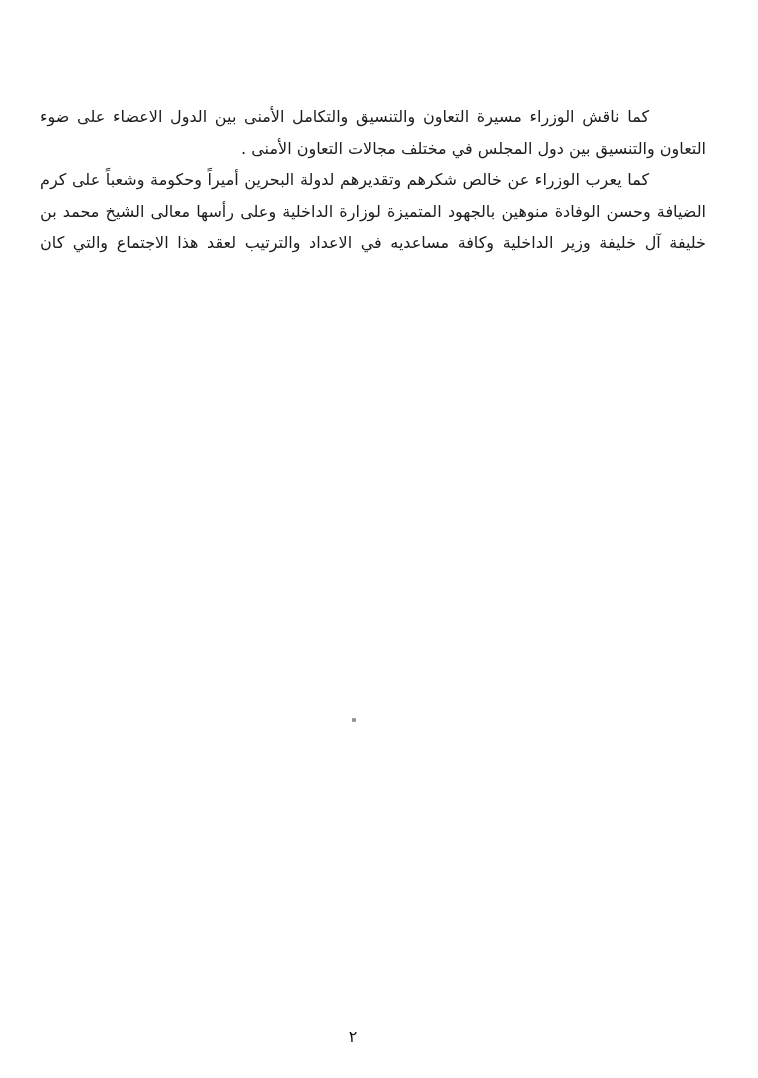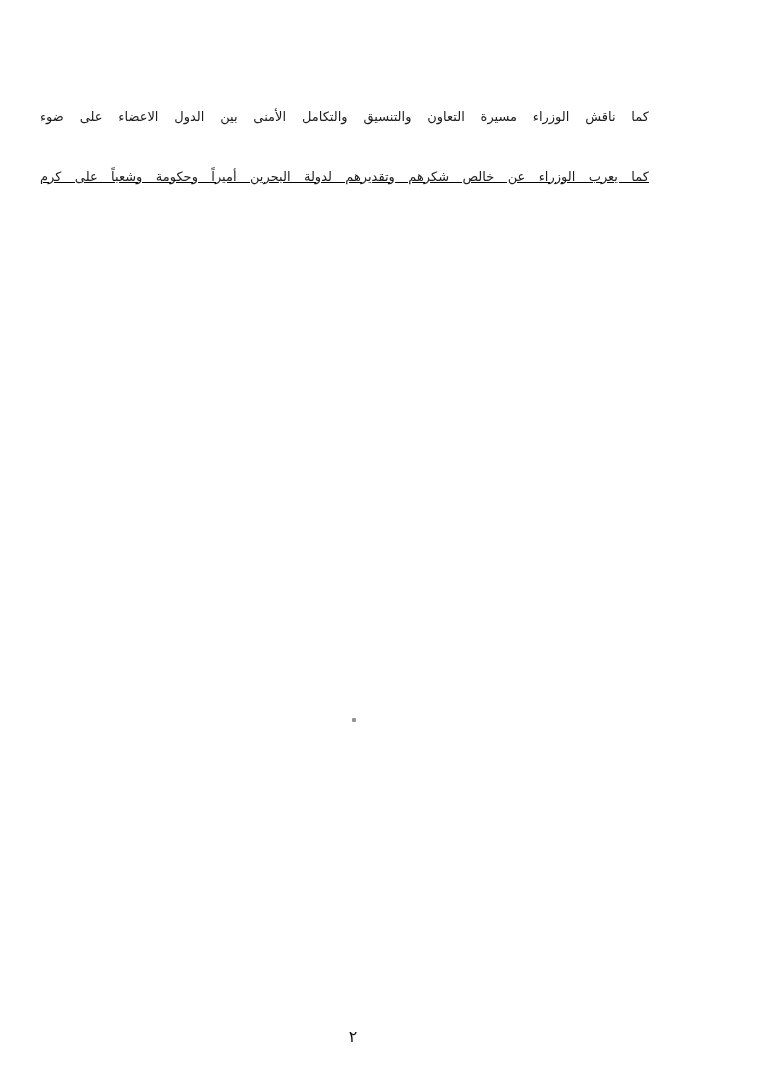--- a/index.html
+++ b/index.html
@@ -18,25 +18,25 @@
     position: absolute;
     inset: 0;
   }
   .text-block {
     position: absolute;
     top: 101px;
     left: 40px;
     right: 52px;
   }
   .para { margin: 0; }
-  .para + .para { margin-top: 28px; text-decoration: underline; }
+  .para + .para { margin-top: 0; }
   .line {
     direction: rtl;
     unicode-bidi: embed;
-    font-size: 13px;
+    font-size: 16px;
     line-height: 31.5px;
     color: #1c1c1c;
     text-align: justify;
     text-align-last: justify;
     white-space: normal;
   }
   .line.para-first {
     padding-right: 57px;
   }
   .line.para-last {
@@ -66,24 +66,27 @@
 </style>
 </head>
 <body>
 
 <div class="page">
 
   <div class="text-block">
 
     <div class="para">
       <div class="line para-first">كما ناقش الوزراء مسيرة التعاون والتنسيق والتكامل الأمنى بين الدول الاعضاء على ضوء</div>
+      <div class="line para-last">التعاون والتنسيق بين دول المجلس في مختلف مجالات التعاون الأمنى .</div>
     </div>
 
     <div class="para">
       <div class="line para-first">كما يعرب الوزراء عن خالص شكرهم وتقديرهم لدولة البحرين أميراً وحكومة وشعباً على كرم</div>
+      <div class="line">الضيافة وحسن الوفادة منوهين بالجهود المتميزة لوزارة الداخلية وعلى رأسها معالى الشيخ محمد بن</div>
+      <div class="line">خليفة آل خليفة وزير الداخلية وكافة مساعديه في الاعداد والترتيب لعقد هذا الاجتماع والتي كان</div>
     </div>
 
   </div>
 
   <div class="speck"></div>
 
   <div class="page-number">٢</div>
 
 </div>
 

